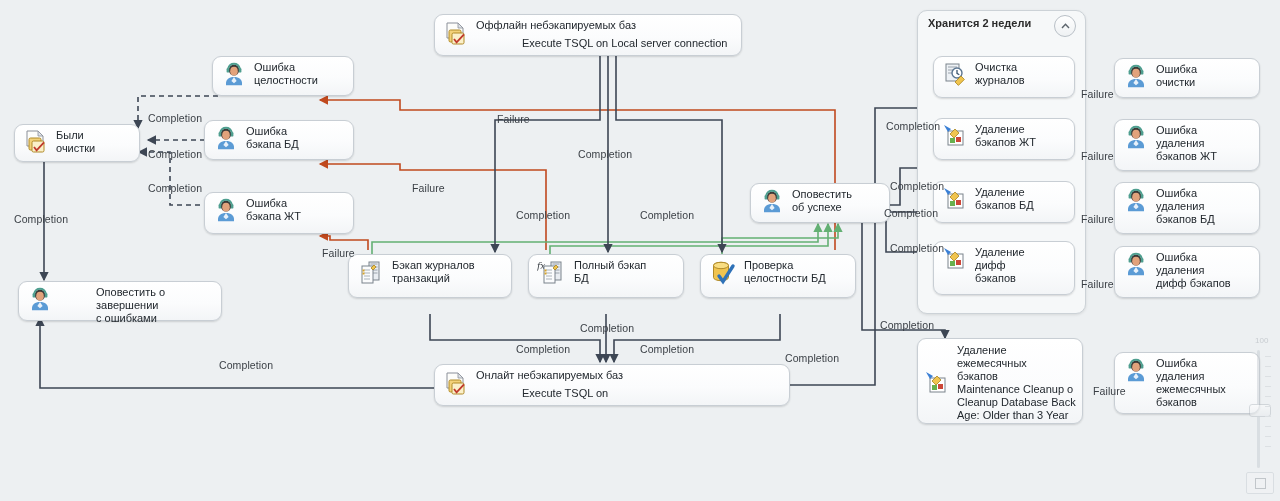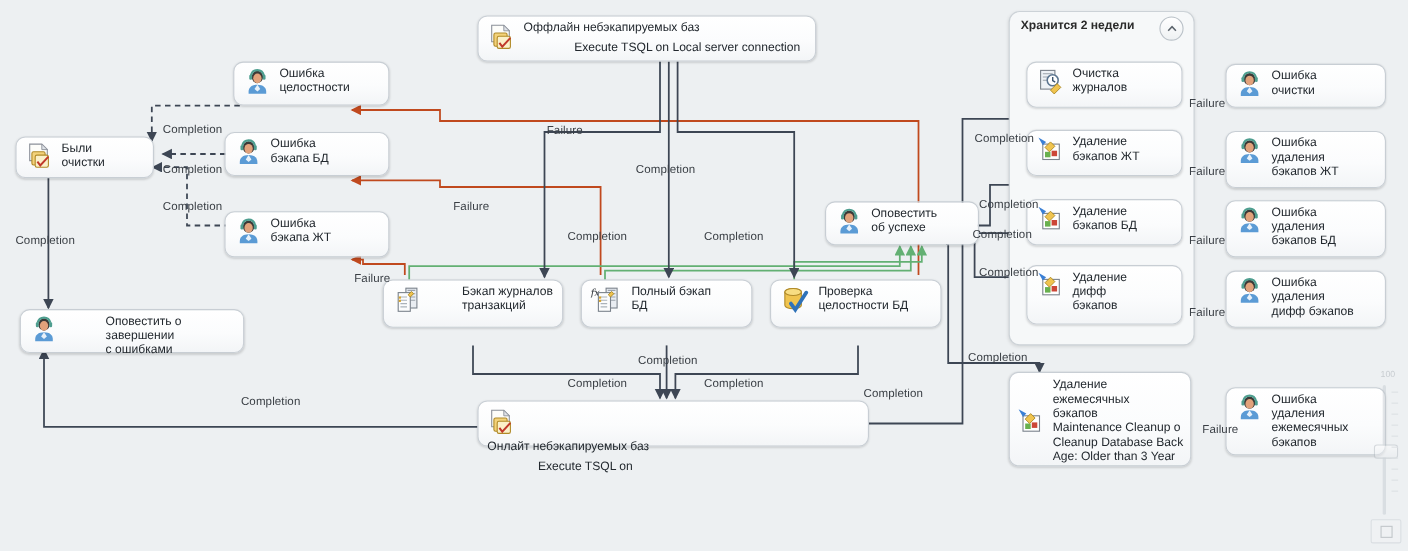--- a/index.html
+++ b/index.html
@@ -244,21 +244,21 @@
         <rect x="5.6" y="7" width="2.6" height="4.6" rx="1.2" fill="#4e9e8f"></rect>
         <rect x="17.8" y="7" width="2.6" height="4.6" rx="1.2" fill="#4e9e8f"></rect>
       </svg>
     </span>
     <span class="txt">
       <span>Оповестить о завершении</span><br>
       <span>с ошибками</span>
     </span>
   </div>
 
-  <div class="node" style="left:348px;top:254px;width:164px;height:44px;gap:28px;">
+  <div class="node" style="left:348px;top:254px;width:164px;height:44px;">
     <span class="ico">
       <svg width="28" height="28" viewBox="0 0 28 28">
         <rect x="12" y="3" width="10" height="18" fill="#e9edf2" stroke="#7b838c" stroke-width="1"></rect>
         <path d="M13.5,5 h7 M13.5,8 h7 M13.5,11 h7 M13.5,14 h7" stroke="#9aa2ab" stroke-width="1"></path>
         <rect x="5" y="7" width="11" height="17" fill="#fbfcfd" stroke="#7b838c" stroke-width="1"></rect>
         <path d="M7,11 h6 M7,14 h6 M7,17 h6 M7,20 h6" stroke="#aab2ba" stroke-width="1"></path>
         <rect x="5.5" y="10.5" width="2" height="2" fill="#d7a32b"></rect>
         <rect x="5.5" y="13.5" width="2" height="2" fill="#d7a32b"></rect>
         <path d="M14,9 l3,-3 l2,2 l-3,3 z" fill="#f0c44f" stroke="#a8841f" stroke-width=".8"></path>
       </svg>
@@ -314,21 +314,21 @@
         <rect x="5.6" y="7" width="2.6" height="4.6" rx="1.2" fill="#4e9e8f"></rect>
         <rect x="17.8" y="7" width="2.6" height="4.6" rx="1.2" fill="#4e9e8f"></rect>
       </svg>
     </span>
     <span class="txt">
       <span>Оповестить</span><br>
       <span>об успехе</span>
     </span>
   </div>
 
-  <div class="node tsql vtop" style="left:434px;top:364px;width:356px;height:42px;flex-direction:column;">
+  <div class="node tsql vtop" style="left:434px;top:364px;width:356px;height:42px;">
     <span class="ico">
       <svg width="26" height="26" viewBox="0 0 26 26">
         <path d="M4,2 h11 l5,5 v10 h-16 z" fill="#fdfdfa" stroke="#8b9099" stroke-width="1"></path>
         <path d="M15,2 l5,5 h-5 z" fill="#dfe3e8" stroke="#8b9099" stroke-width=".8"></path>
         <rect x="6" y="9" width="12" height="12" rx="1.5" fill="#f3d27a" stroke="#b08a28" stroke-width="1"></rect>
         <rect x="9" y="12" width="12" height="11" rx="1.5" fill="#fbf0c9" stroke="#b08a28" stroke-width="1"></rect>
         <path d="M11,18 l2.6,3.4 L21,13.4" fill="none" stroke="#c0392b" stroke-width="1.8"></path>
       </svg>
     </span>
     <span class="txt">

